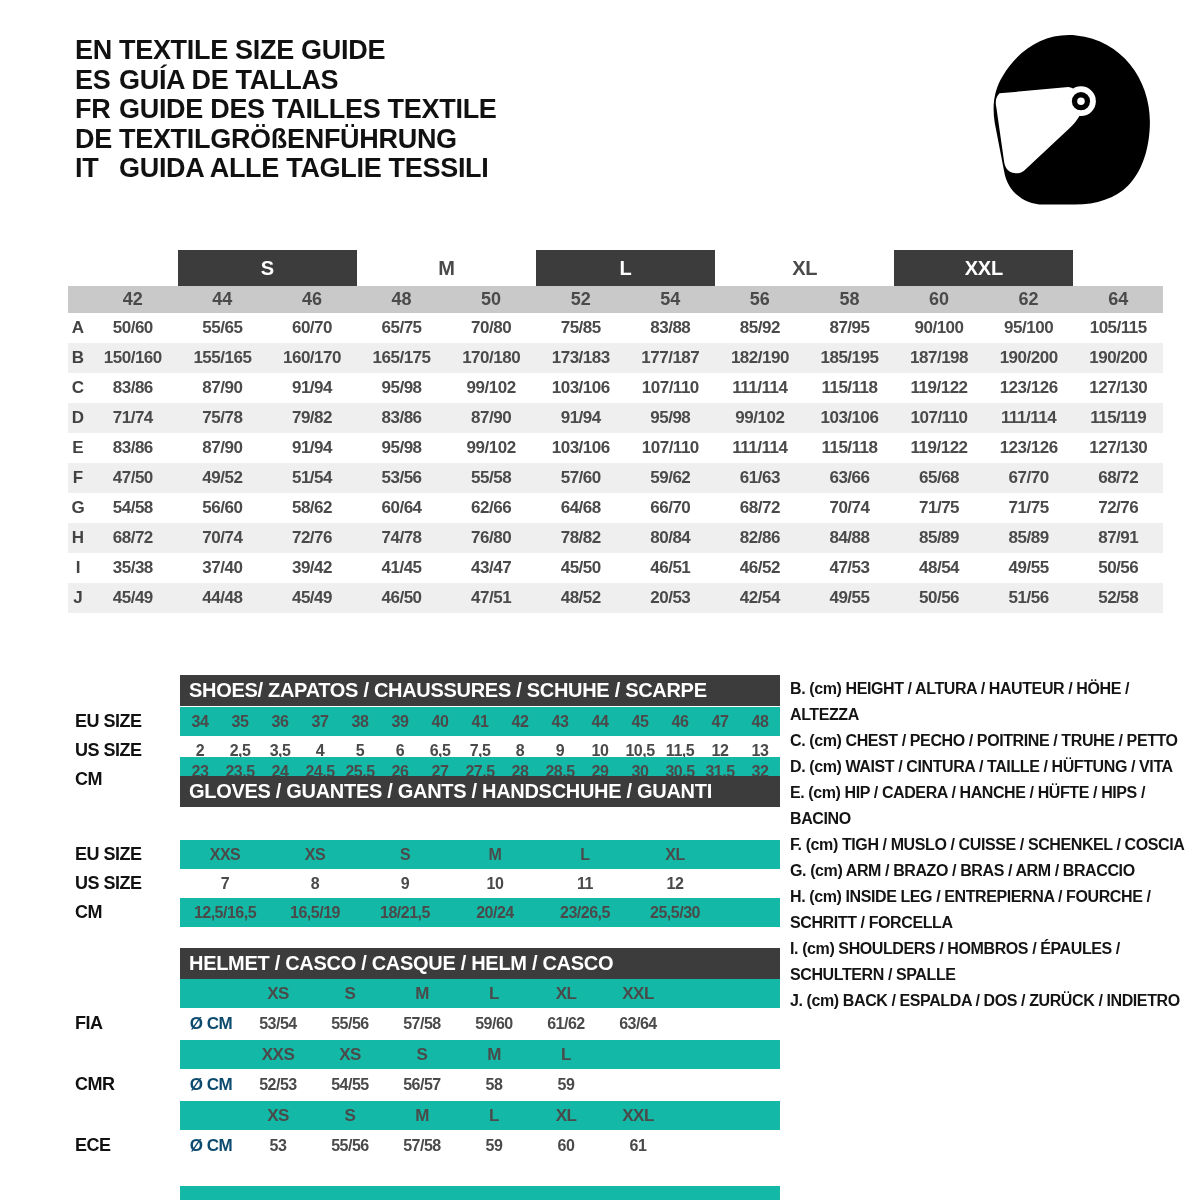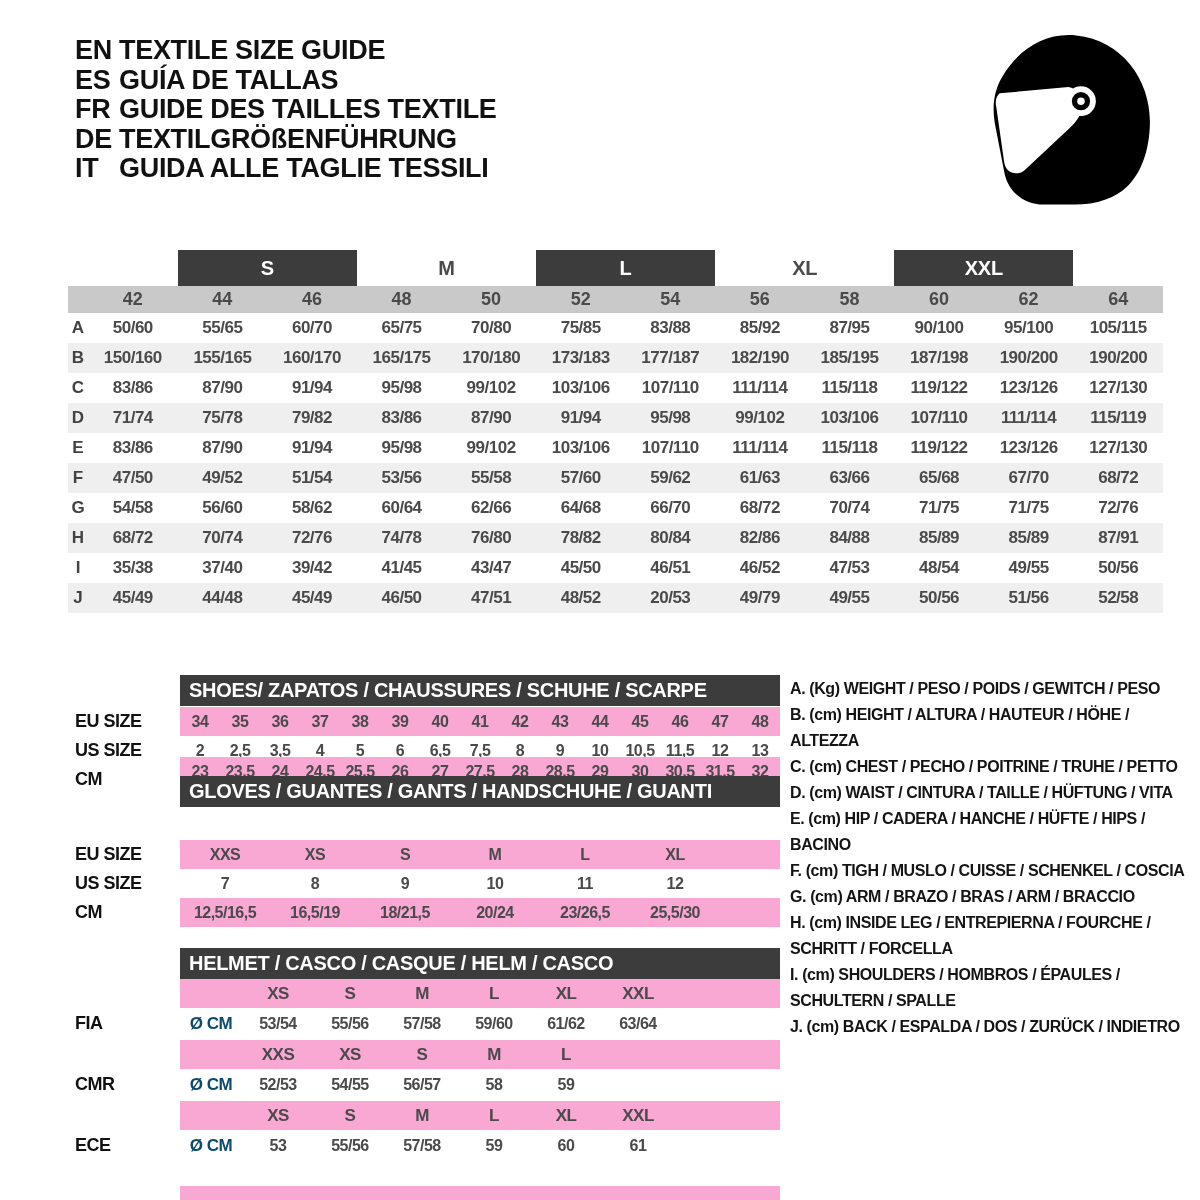--- a/index.html
+++ b/index.html
@@ -25,21 +25,21 @@
   .data-row{height:30px;align-items:center}
   .data-row.stripe{background:#efefef}
   .letter-cell{text-align:center;font-size:17px;color:#424242}
   .val-cell{text-align:center;font-size:17px;color:#4a4a4a;letter-spacing:-0.5px;white-space:nowrap}
 
   
   .section-bar{position:absolute;left:180px;width:600px;height:31px;background:#3c3c3c;color:#fff;
                font-size:20px;display:flex;align-items:center;padding-left:9px;letter-spacing:-0.3px;white-space:nowrap}
   .side-label{position:absolute;left:75px;height:29px;display:flex;align-items:center;font-size:18px;color:#111;letter-spacing:-0.5px}
   .band{position:absolute;left:180px;width:600px;height:29px}
-  .band.gray{background:#f9a8d4}
+  .band.gray{background:#14b8a6}
   .cells{display:grid;height:100%;align-items:center}
   .cells span{text-align:center;font-size:16px;color:#4a4a4a;letter-spacing:-0.5px;white-space:nowrap}
   .shoes-cells{grid-template-columns:repeat(15,1fr);width:600px}
   .gloves-cells{grid-template-columns:repeat(6,90px);width:540px}
   .helmet-cells{grid-template-columns:62px repeat(6,72px);width:494px}
   .cells .unit{color:#0c4a6e;font-size:17px}
   .cells .hsize{font-size:17px}
 
   
   #shoes-bar{top:675px}
@@ -256,21 +256,21 @@
         </div>
         <div class="grid13 data-row stripe">
           <div class="letter-cell">J</div>
           <div class="val-cell">45/49</div>
           <div class="val-cell">44/48</div>
           <div class="val-cell">45/49</div>
           <div class="val-cell">46/50</div>
           <div class="val-cell">47/51</div>
           <div class="val-cell">48/52</div>
           <div class="val-cell">20/53</div>
-          <div class="val-cell">49/79</div>
+          <div class="val-cell">42/54</div>
           <div class="val-cell">49/55</div>
           <div class="val-cell">50/56</div>
           <div class="val-cell">51/56</div>
           <div class="val-cell">52/58</div>
         </div>
       </div>
   </div>
 
   <div class="section-bar" id="shoes-bar">SHOES/ ZAPATOS / CHAUSSURES / SCHUHE / SCARPE</div>
   <div class="side-label" id="lbl-shoes-eu">EU SIZE</div>
@@ -436,21 +436,20 @@
         <span>57/58</span>
         <span>59</span>
         <span>60</span>
         <span>61</span>
       </div>
     </div>
 
   <div class="band gray" id="bottom-strip"></div>
 
   <div class="legend" id="legend">
-      <div class="legend-item">A. (Kg) WEIGHT / PESO / POIDS / GEWITCH / PESO</div>
       <div class="legend-item">B. (cm) HEIGHT / ALTURA / HAUTEUR / HÖHE / ALTEZZA</div>
       <div class="legend-item">C. (cm) CHEST / PECHO / POITRINE / TRUHE / PETTO</div>
       <div class="legend-item">D. (cm) WAIST / CINTURA / TAILLE / HÜFTUNG / VITA</div>
       <div class="legend-item">E. (cm) HIP / CADERA / HANCHE / HÜFTE / HIPS / BACINO</div>
       <div class="legend-item">F. (cm) TIGH / MUSLO / CUISSE / SCHENKEL / COSCIA</div>
       <div class="legend-item">G. (cm) ARM / BRAZO / BRAS / ARM / BRACCIO</div>
       <div class="legend-item">H. (cm) INSIDE LEG / ENTREPIERNA / FOURCHE / SCHRITT / FORCELLA</div>
       <div class="legend-item">I. (cm) SHOULDERS / HOMBROS / ÉPAULES / SCHULTERN / SPALLE</div>
       <div class="legend-item">J. (cm) BACK / ESPALDA / DOS / ZURÜCK / INDIETRO</div>
     </div>

